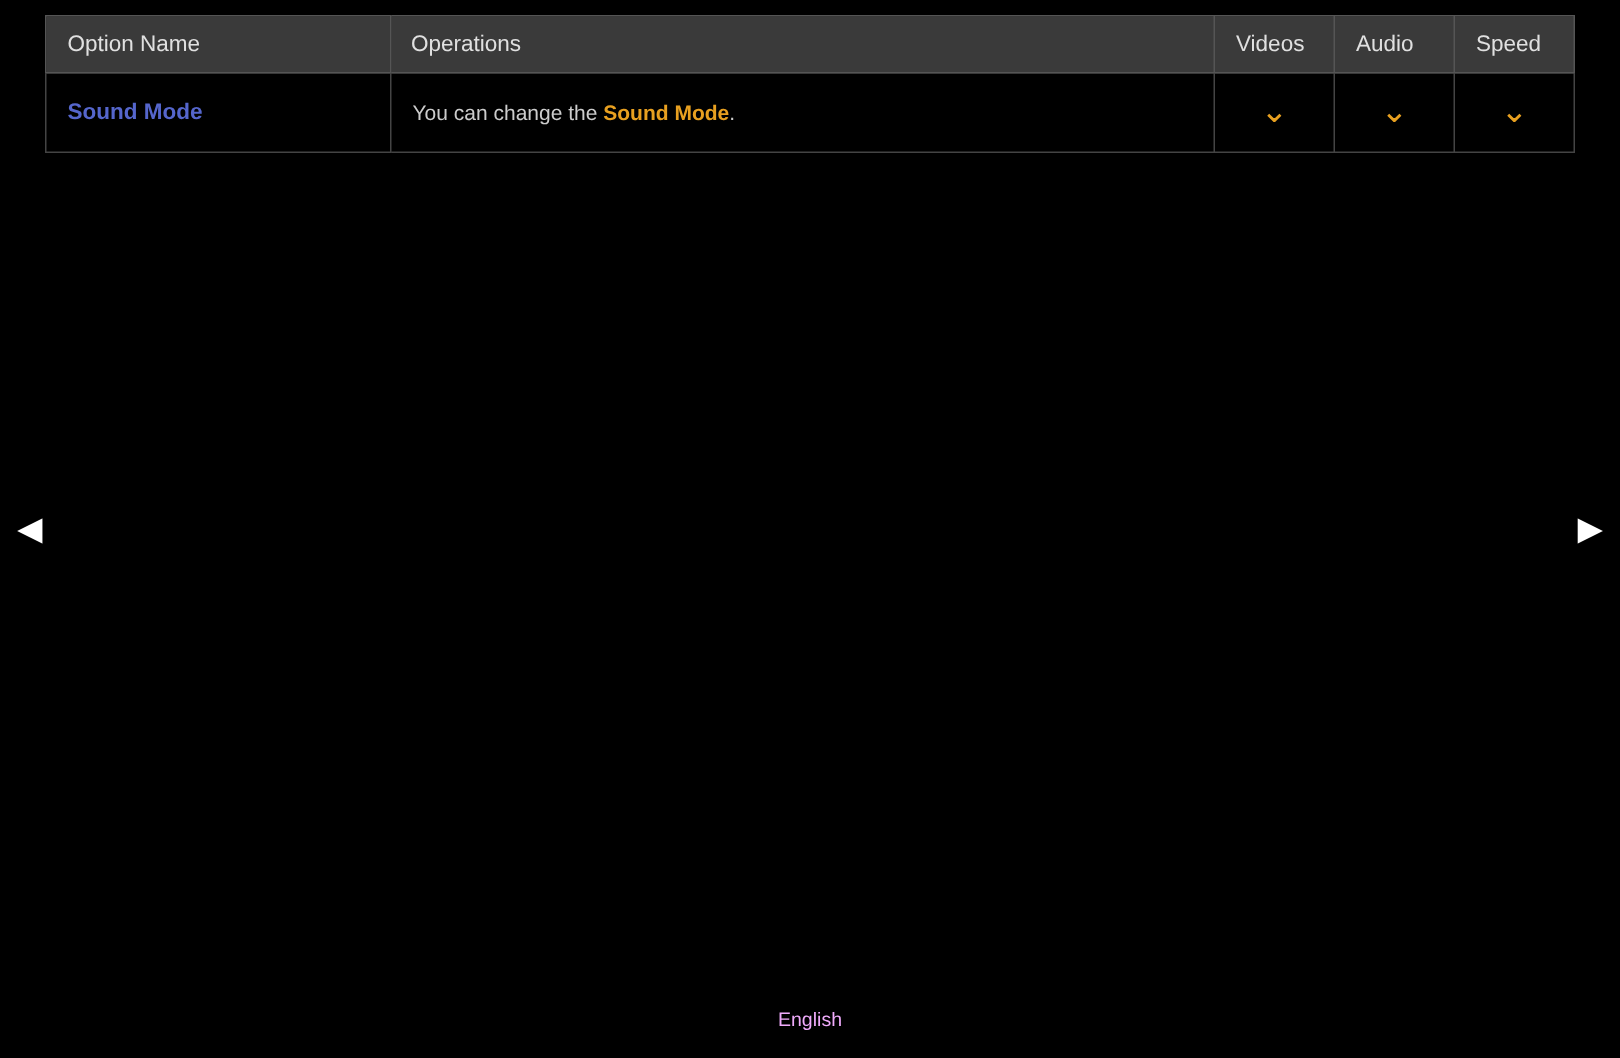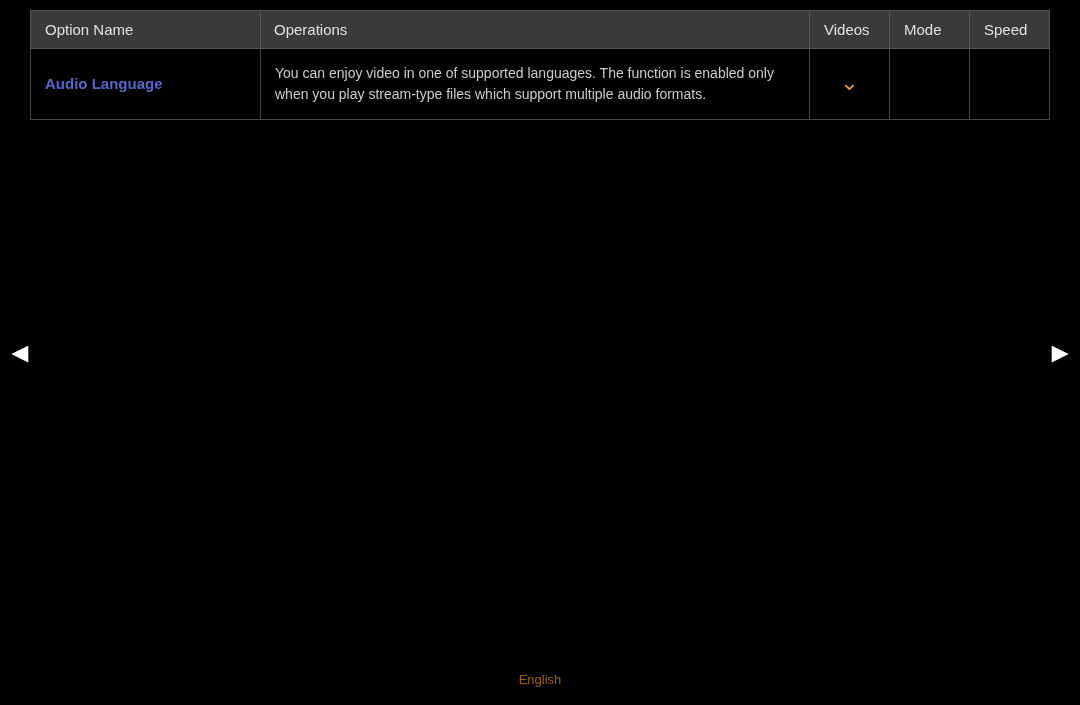--- a/index.html
+++ b/index.html
@@ -113,21 +113,21 @@
       font-size: 28px;
       cursor: pointer;
       padding: 10px 6px;
     }
 
     .footer-lang {
       position: absolute;
       bottom: 18px;
       left: 50%;
       transform: translateX(-50%);
-      color: #a16207;
+      color: #f0abfc;
       font-size: 13px;
     }
 
     .inline-icon {
       display: inline-block;
       border: 2px solid #e8a020;
       color: #e8a020;
       font-size: 11px;
       padding: 1px 3px;
       line-height: 1.2;
@@ -147,36 +147,36 @@
       <col class="ops-col">
       <col class="videos-col">
       <col class="music-col">
       <col class="photos-col">
     </colgroup>
     <thead>
       <tr>
         <th class="option-header">Option Name</th>
         <th class="ops-header">Operations</th>
         <th class="center">Videos</th>
-        <th class="center">Mode</th>
+        <th class="center">Audio</th>
         <th class="center">Speed</th>
       </tr>
     </thead>
     <tbody>
 
-
       <tr>
-        <td class="option-name">Audio Language</td>
+        <td class="option-name">Sound Mode</td>
         <td class="ops-cell">
-          You can enjoy video in one of supported languages. The function is enabled only when you play stream-type files which support multiple audio formats.
+          You can change the <span class="highlight">Sound Mode</span>.
         </td>
         <td class="check-cell"><span class="chevron-down">⌄</span></td>
-        <td class="check-cell"></td>
-        <td class="check-cell"></td>
+        <td class="check-cell"><span class="chevron-down">⌄</span></td>
+        <td class="check-cell"><span class="chevron-down">⌄</span></td>
       </tr>
+
 
 
 
     </tbody>
   </table>
 </div>
 
 <div class="footer-lang">English</div>
 
 </body></html>

